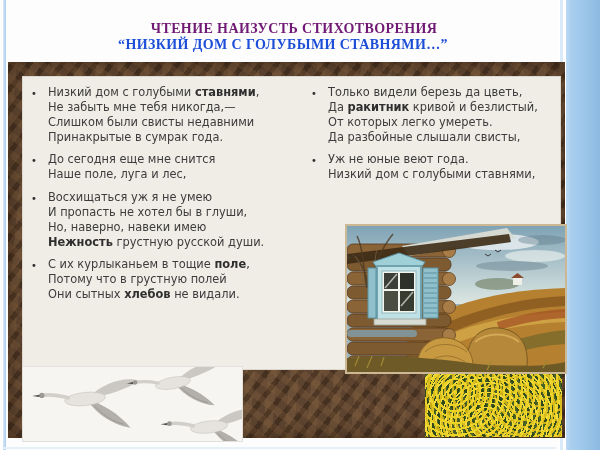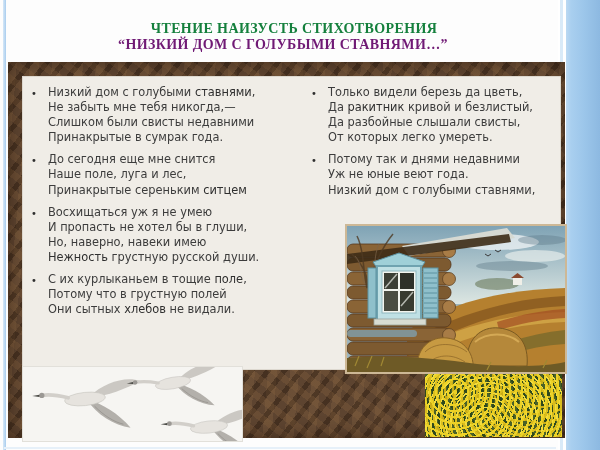--- a/index.html
+++ b/index.html
@@ -12,43 +12,43 @@
   .right-band{position:absolute;right:0;top:0;width:42px;height:450px;
               background:linear-gradient(to right,
                 #ffffff 0px,#ffffff 2px,#d9eaf8 2px,#d9eaf8 5px,#ffffff 5px,#ffffff 8px,
                 #bcd9f2 8px,#a9cfef 13px,#9cc6ea 26px,#8db9e1 42px);}
   .bottom-line{position:absolute;left:4px;right:44px;bottom:1px;height:2px;background:#e6f0f9;}
 
   
   .title{position:absolute;left:0;top:21px;width:566px;text-align:center;
          font-family:"Liberation Serif","DejaVu Serif",serif;font-weight:700;
          font-size:14px;line-height:16px;letter-spacing:.4px;}
-  .title-line1{color:#15803d;padding-left:22px;}
-  .title-line2{color:#701a75;}
+  .title-line1{color:#701a75;padding-left:22px;}
+  .title-line2{color:#1d4ed8;}
 
   
   .panel{position:absolute;left:8px;top:62px;width:557px;height:376px;
          background-color:#5d4430;
          background-image:
            repeating-linear-gradient(37deg, rgba(135,98,62,.30) 0 7px, rgba(0,0,0,0) 7px 15px),
            repeating-linear-gradient(-52deg, rgba(32,18,8,.38) 0 5px, rgba(0,0,0,0) 5px 13px),
            repeating-linear-gradient(95deg, rgba(170,128,84,.18) 0 9px, rgba(0,0,0,0) 9px 22px);
          box-shadow:inset 0 0 18px rgba(25,12,4,.5);}
 
   
   .poem-box{position:absolute;left:14px;top:14px;width:539px;height:294px;
             background:#f0ede7;border:1px solid #ddd8cf;box-sizing:border-box;}
   .poem-col{position:absolute;top:8px;}
   .poem-col.left{left:8px;width:268px;}
   .poem-col.right{left:288px;width:246px;}
   .stanza{display:flex;gap:9px;margin-bottom:7px;}
   .dot{width:8px;flex:none;font-size:10px;line-height:15px;color:#2e2e2e;padding-top:1px;}
   .stanza-lines{flex:1;}
   .line{font-size:11.4px;line-height:15.1px;color:#3c3c3c;white-space:nowrap;}
-  .line strong{font-weight:400;color:#2f2f2f;margin-top:16px;}
+  .line strong{font-weight:700;color:#2f2f2f;margin-top:16px;}
 
   
   .painting{position:absolute;left:337px;top:162px;width:218px;height:146px;
             border:2px solid #cdb896;box-sizing:content-box;background:#9db5bd;z-index:3;}
   .painting svg{display:block;}
 
   
   .swans{position:absolute;left:14px;top:304px;width:221px;height:76px;
          background:#f6f5f2;border:1px solid #e2e0da;box-sizing:border-box;z-index:4;}
   .swans svg{display:block;}
@@ -88,21 +88,20 @@
               <div class="line">Не забыть мне тебя никогда,—</div>
               <div class="line">Слишком были свисты недавними</div>
               <div class="line">Принакрытые в сумрак года.</div>
             </div>
           </div>
           <div class="stanza">
             <span class="dot">•</span>
             <div class="stanza-lines">
               <div class="line">До сегодня еще мне снится</div>
               <div class="line">Наше поле, луга и лес,</div>
-              <div class="line">Принакрытые сереньким <strong>ситцем</strong></div>
             </div>
           </div>
           <div class="stanza">
             <span class="dot">•</span>
             <div class="stanza-lines">
               <div class="line">Восхищаться уж я не умею</div>
               <div class="line">И пропасть не хотел бы в глуши,</div>
               <div class="line">Но, наверно, навеки имею</div>
               <div class="line"><strong>Нежность</strong> грустную русской души.</div>
             </div>
@@ -115,28 +114,27 @@
               <div class="line">Они сытных <strong>хлебов</strong> не видали.</div>
             </div>
           </div>
         </div>
       <div class="poem-col right" id="col-right">
           <div class="stanza">
             <span class="dot">•</span>
             <div class="stanza-lines">
               <div class="line">Только видели березь да цветь,</div>
               <div class="line">Да <strong>ракитник</strong> кривой и безлистый,</div>
+              <div class="line">От которых легко умереть.</div>
               <div class="line">Да разбойные слышали свисты,</div>
-              <div class="line">От которых легко умереть.</div>
-            </div>
-          </div>
-          <div class="stanza">
-            <span class="dot">•</span>
-            <div class="stanza-lines">
-              <div class="line">Потому так и днями недавними</div>
+            </div>
+          </div>
+          <div class="stanza">
+            <span class="dot">•</span>
+            <div class="stanza-lines">
               <div class="line">Уж не юные веют года.</div>
               <div class="line">Низкий дом с голубыми ставнями,</div>
             </div>
           </div>
         </div>
     </div>
 
     <div class="painting">
       <svg width="218" height="146" viewBox="0 0 218 146">
         <defs>

